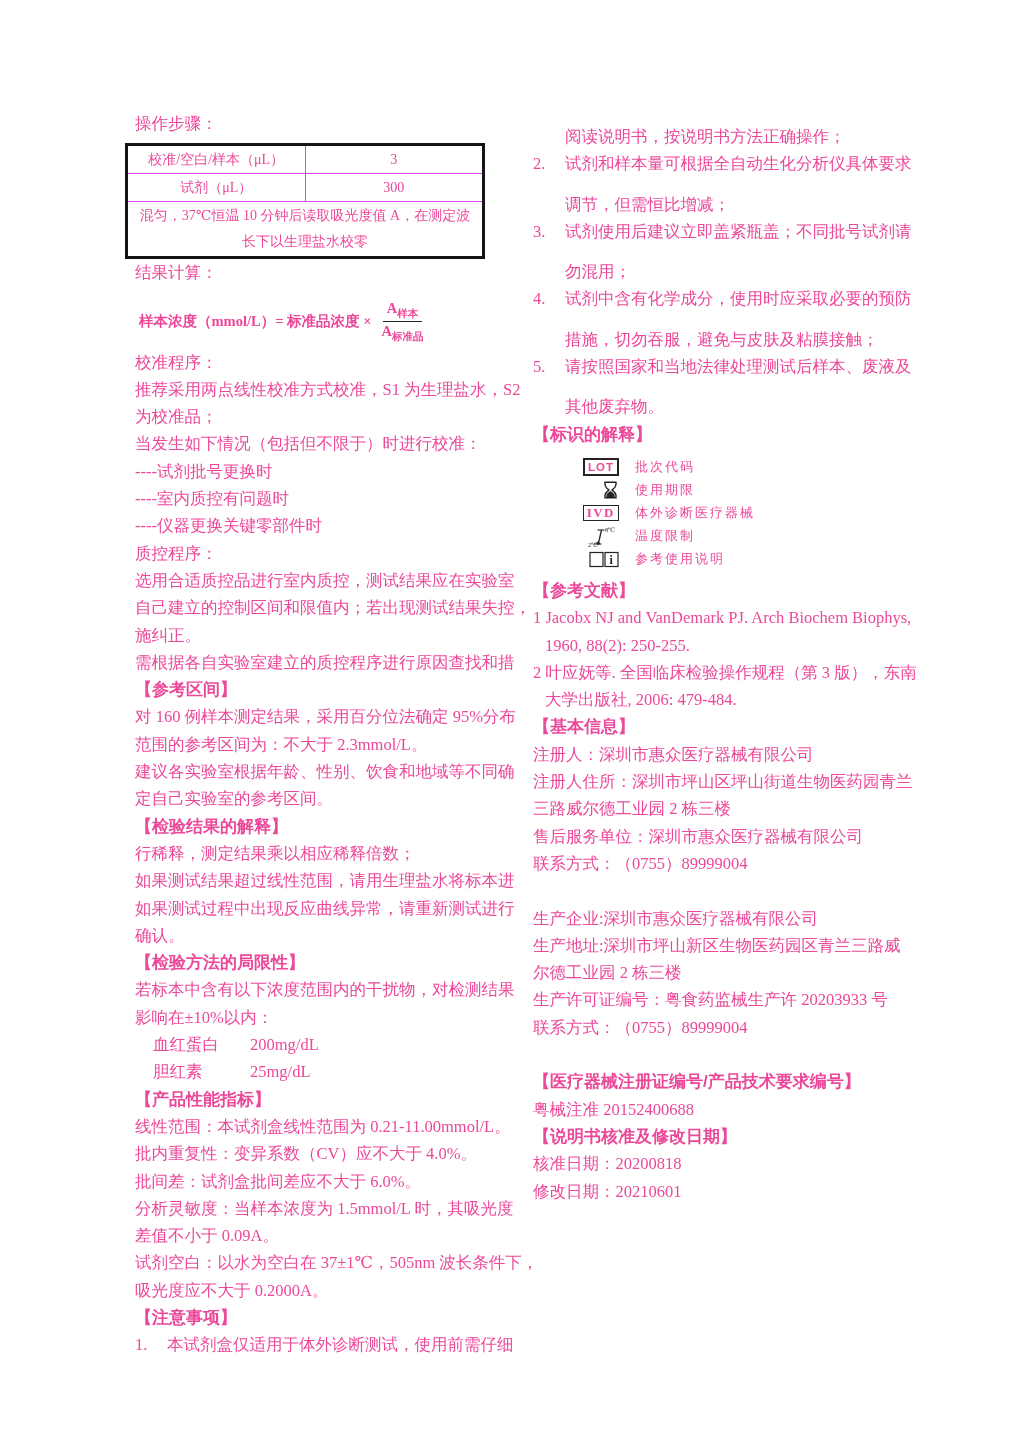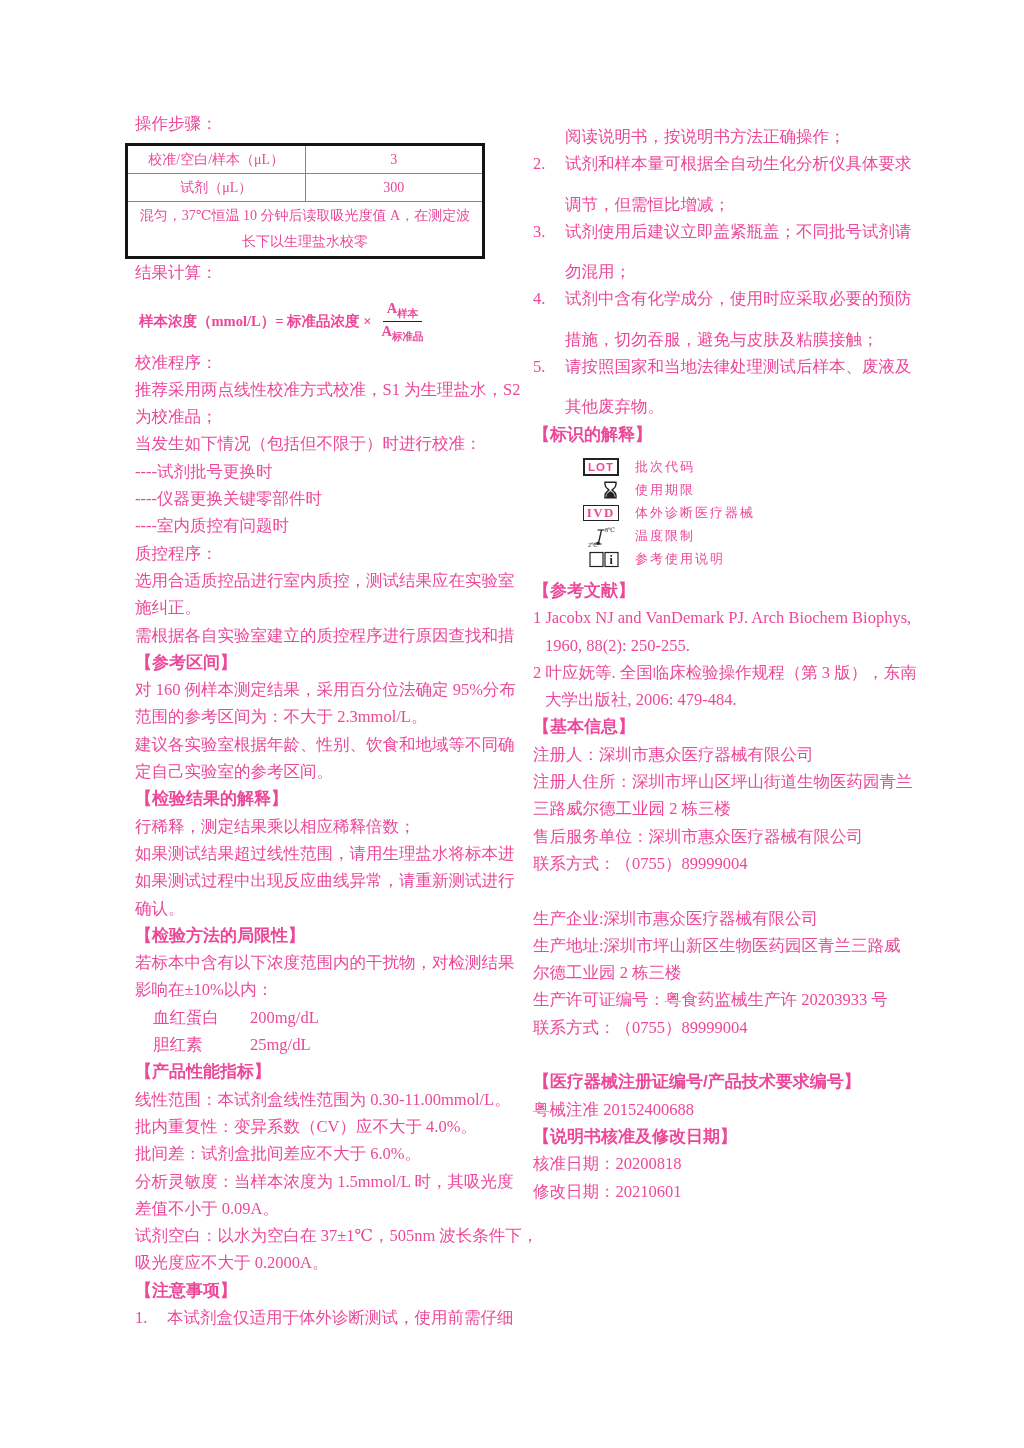--- a/index.html
+++ b/index.html
@@ -75,24 +75,25 @@
         <span class="fden"><span>A</span><sub>标准品</sub></span>
       </span>
     </div>
 
     <div>
         <div class="ln text">校准程序：</div>
         <div class="ln text">推荐采用两点线性校准方式校准，S1 为生理盐水，S2</div>
         <div class="ln text">为校准品；</div>
         <div class="ln text">当发生如下情况（包括但不限于）时进行校准：</div>
         <div class="ln text">----试剂批号更换时</div>
+        <div class="ln text">----室内质控有问题时</div>
         <div class="ln text">----仪器更换关键零部件时</div>
-        <div class="ln text">----室内质控有问题时</div>
         <div class="ln text">质控程序：</div>
         <div class="ln text">选用合适质控品进行室内质控，测试结果应在实验室</div>
+        <div class="ln text">自己建立的控制区间和限值内；若出现测试结果失控，</div>
         <div class="ln text">施纠正。</div>
         <div class="ln text">需根据各自实验室建立的质控程序进行原因查找和措</div>
         <div class="ln h">【参考区间】</div>
         <div class="ln text">对 160 例样本测定结果，采用百分位法确定 95%分布</div>
         <div class="ln text">范围的参考区间为：不大于 2.3mmol/L。</div>
         <div class="ln text">建议各实验室根据年龄、性别、饮食和地域等不同确</div>
         <div class="ln text">定自己实验室的参考区间。</div>
         <div class="ln h">【检验结果的解释】</div>
         <div class="ln text">行稀释，测定结果乘以相应稀释倍数；</div>
         <div class="ln text">如果测试结果超过线性范围，请用生理盐水将标本进</div>
@@ -103,21 +104,21 @@
         <div class="ln text">影响在±10%以内：</div>
         <div class="ln pair">
           <span class="a">血红蛋白</span>
           <span class="b">200mg/dL</span>
         </div>
         <div class="ln pair">
           <span class="a">胆红素</span>
           <span class="b">25mg/dL</span>
         </div>
         <div class="ln h">【产品性能指标】</div>
-        <div class="ln text">线性范围：本试剂盒线性范围为 0.30-11.00mmol/L。</div>
+        <div class="ln text">线性范围：本试剂盒线性范围为 0.21-11.00mmol/L。</div>
         <div class="ln text">批内重复性：变异系数（CV）应不大于 4.0%。</div>
         <div class="ln text">批间差：试剂盒批间差应不大于 6.0%。</div>
         <div class="ln text">分析灵敏度：当样本浓度为 1.5mmol/L 时，其吸光度</div>
         <div class="ln text">差值不小于 0.09A。</div>
         <div class="ln text">试剂空白：以水为空白在 37±1℃，505nm 波长条件下，</div>
         <div class="ln text">吸光度应不大于 0.2000A。</div>
         <div class="ln h">【注意事项】</div>
         <div class="ln li">
           <span class="num">1.</span>
           <span class="txt">本试剂盒仅适用于体外诊断测试，使用前需仔细</span>

